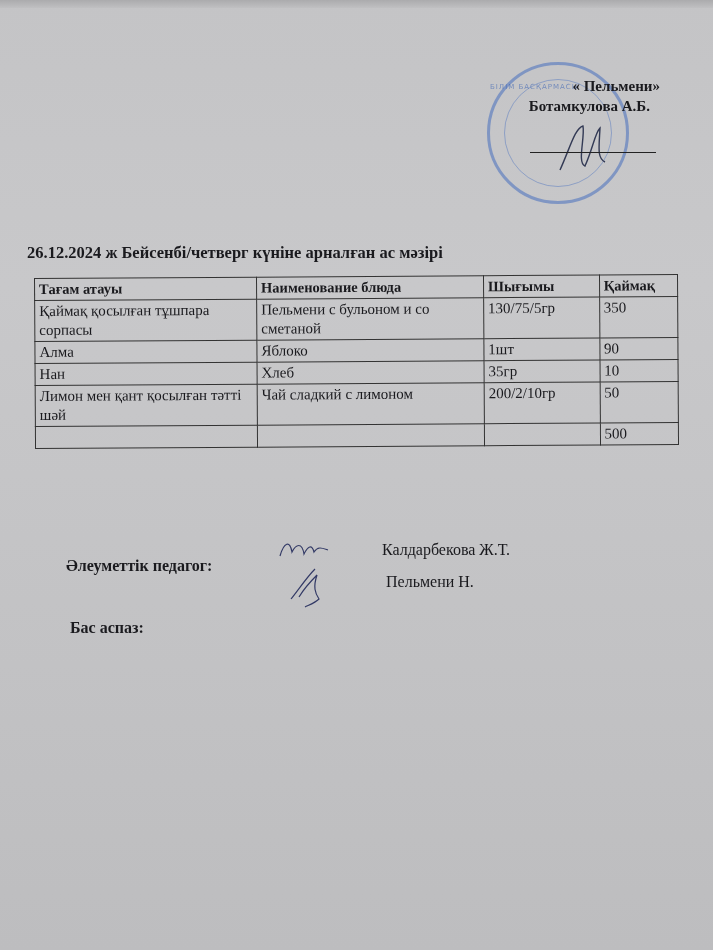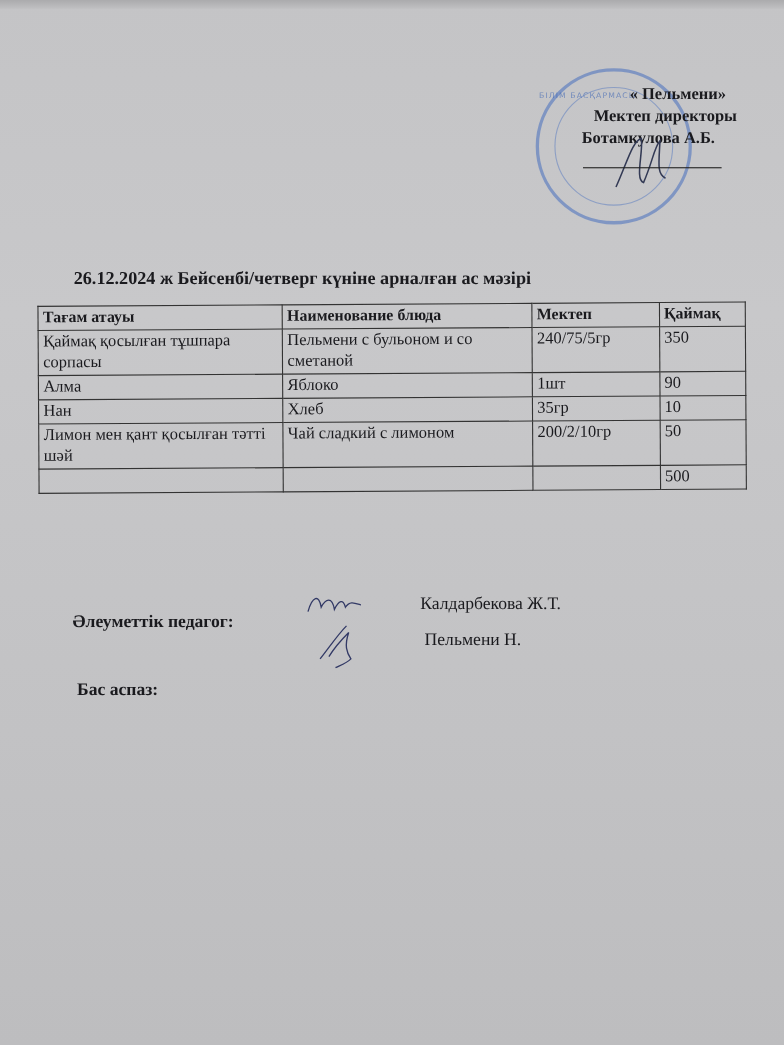--- a/index.html
+++ b/index.html
@@ -32,21 +32,21 @@
     border-radius: 50%; border: 1.5px solid rgba(70,110,190,.45);
   }
   .stamp-text {
     position: absolute; left: 0; top: 18px; width: 100%; text-align: left;
     font-family: "DejaVu Sans", sans-serif; font-size: 7px; color: rgba(60,100,180,.6);
     letter-spacing: 1px;
   }
   .director-sig { position: absolute; left: 555px; top: 118px; }
   .title {
     position: absolute; left: 27px; top: 243px;
-    font-weight: bold; font-size: 16.5px; white-space: nowrap; margin-left: 40px;
+    font-weight: bold; font-size: 16.5px; white-space: nowrap;
   }
   table.menu {
     position: absolute; left: 34px; top: 278px; width: 644px;
     border-collapse: collapse; font-size: 15px; line-height: 19px;
     transform: rotate(-0.35deg); transform-origin: left top;
   }
   table.menu th, table.menu td {
     border: 1px solid #333; padding: 1px 4px; vertical-align: top; text-align: left;
   }
   table.menu th { font-weight: bold; font-size: 14.5px; }
@@ -60,44 +60,43 @@
 <body>
 
 <div class="topstrip"></div>
 
 <div class="stamp">
   <div class="stamp-text">БІЛІМ БАСҚАРМАСЫ</div>
 </div>
 
 <div class="approval">
   <div class="line1">« Пельмени»</div>
-  <div class="line2">Мектеп директоры</div>
   <div class="line3">Ботамкулова А.Б.</div>
 </div>
 <svg class="director-sig" width="60" height="60">
   <path d="M5 52 C15 30, 20 10, 28 8 C30 20, 22 45, 30 48 C38 30, 40 15, 45 10 C44 30, 42 40, 50 44" fill="none" stroke="#333a55" stroke-width="1.4"></path>
 </svg>
 <div class="sig-line"></div>
 
 <div class="title">26.12.2024 ж Бейсенбі/четверг күніне арналған ас мәзірі</div>
 
 <table class="menu">
   <thead>
     <tr>
       <th class="c1">Тағам атауы</th>
       <th class="c2">Наименование блюда</th>
-      <th class="c3">Мектеп</th>
+      <th class="c3">Шығымы</th>
       <th class="c4">Қаймақ</th>
     </tr>
   </thead>
   <tbody>
     <tr>
       <td>Қаймақ қосылған тұшпара сорпасы</td>
       <td>Пельмени с бульоном и со сметаной</td>
-      <td>240/75/5гр</td>
+      <td>130/75/5гр</td>
       <td>350</td>
     </tr>
     <tr>
       <td>Алма</td>
       <td>Яблоко</td>
       <td>1шт</td>
       <td>90</td>
     </tr>
     <tr>
       <td>Нан</td>

